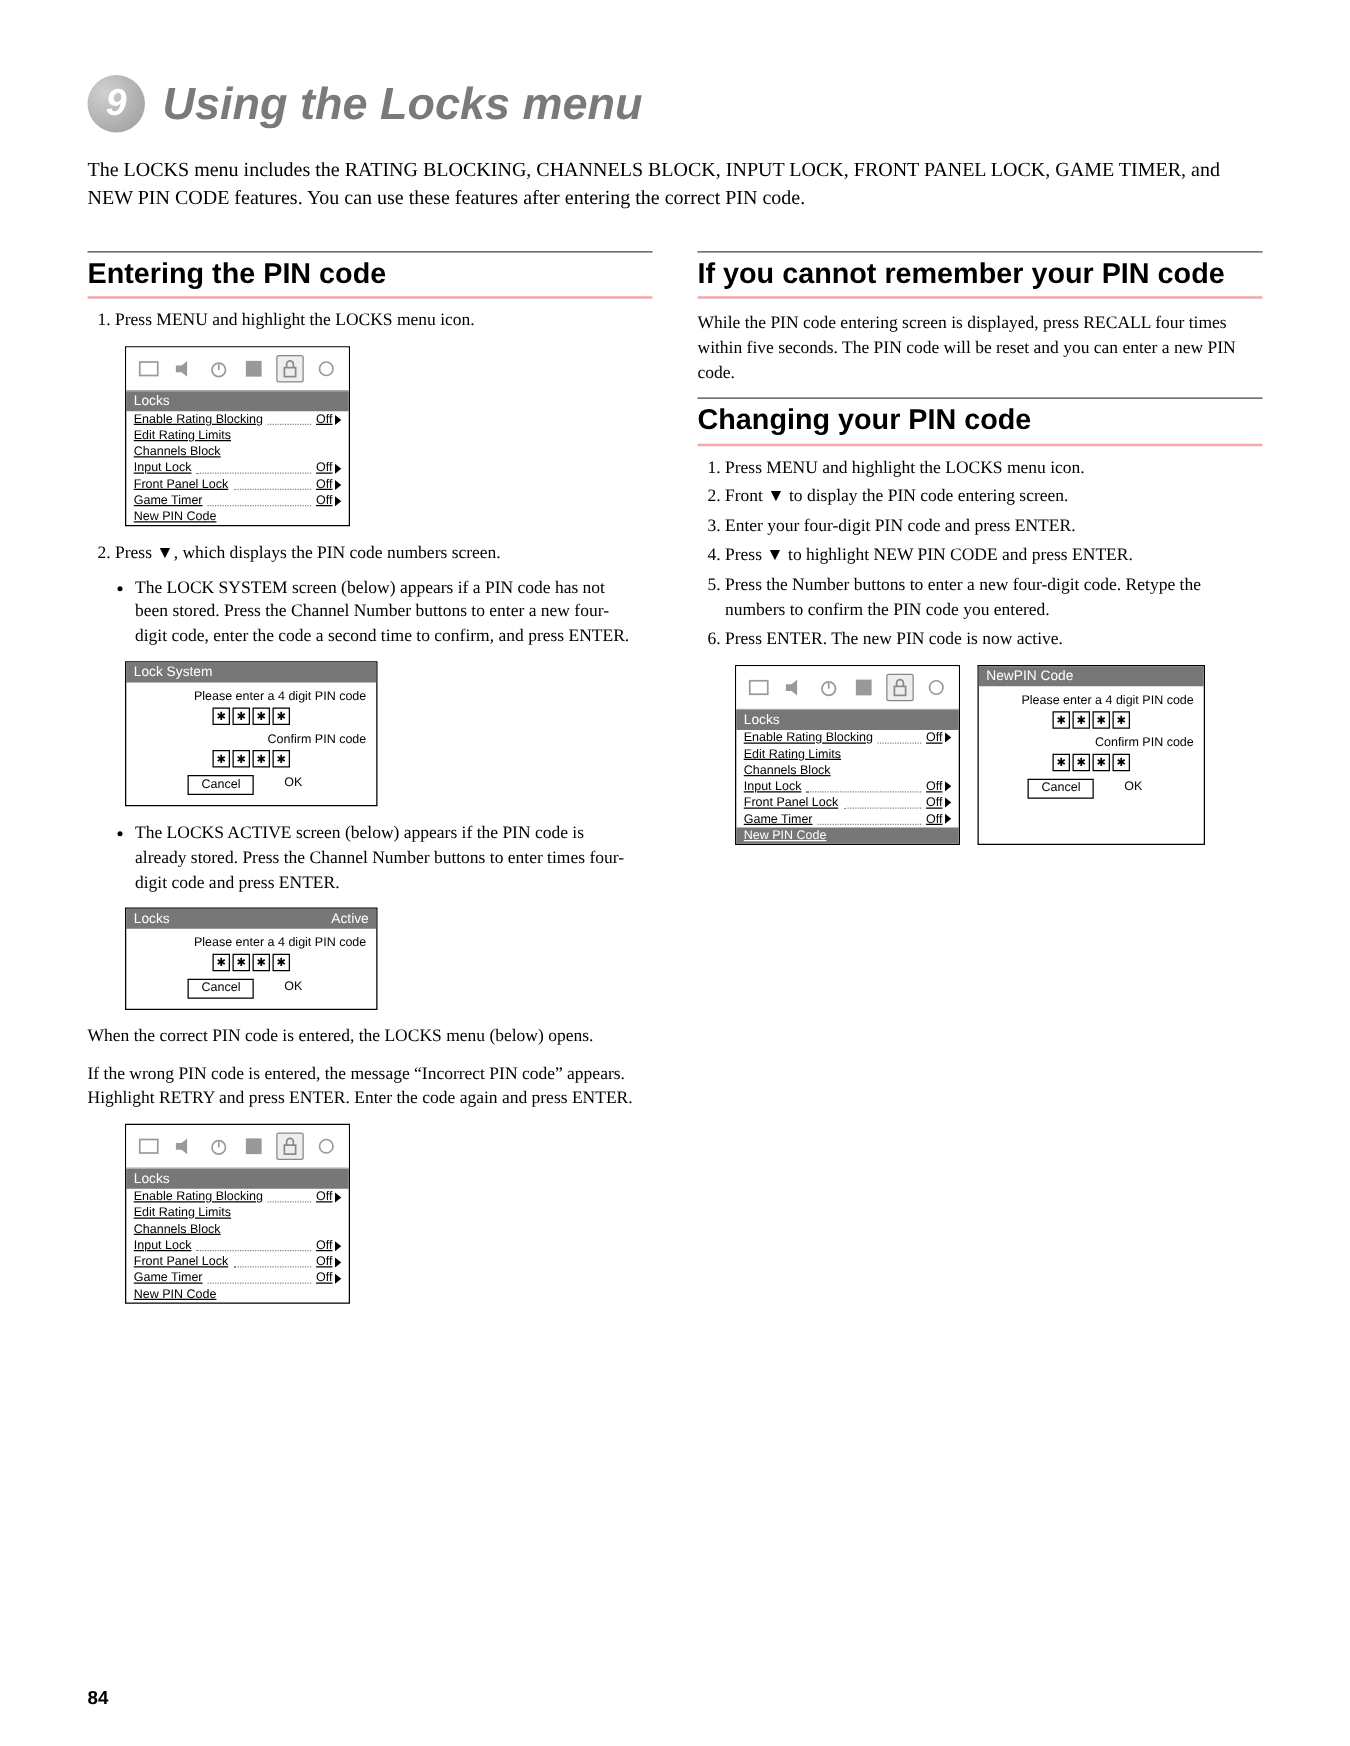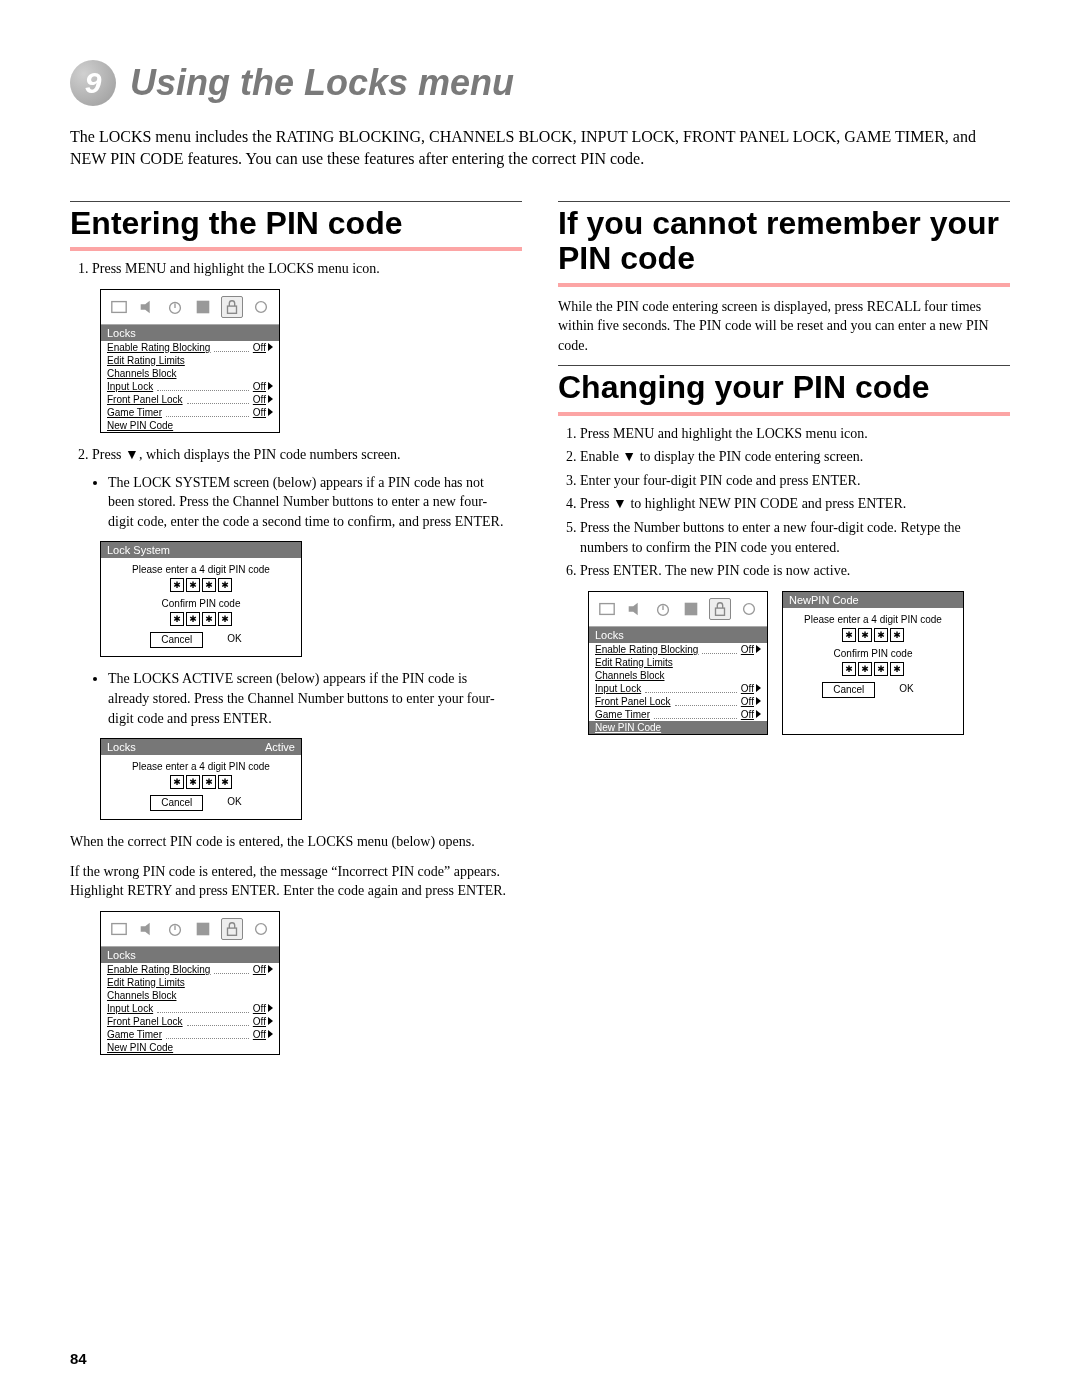--- a/index.html
+++ b/index.html
@@ -52,24 +52,24 @@
   .columns {
     display: flex;
     gap: 36px;
   }
   .col {
     flex: 1;
     min-width: 0;
   }
   .section-title {
     font-family: Arial, Helvetica, sans-serif;
-    font-size: 32px;
+    font-size: 23px;
     font-weight: bold;
     border-top: 1px solid #444;
-    border-bottom: 4px solid #fca5a5;
+    border-bottom: 2px solid #fca5a5;
     padding: 4px 0 6px 0;
     margin: 10px 0 2px 0;
     line-height: 1.1;
   }
   ol {
     padding-left: 22px;
     margin: 8px 0;
   }
   ol li {
     margin: 4px 0;
@@ -164,21 +164,21 @@
     background: #777;
     color: #fff;
     padding: 2px 6px;
     font-size: 11px;
     display: flex;
     justify-content: space-between;
   }
   .dialog-body {
     padding: 6px 8px 8px 8px;
     font-size: 10px;
-    text-align: center;
+    text-align: right;
   }
   .pin-row {
     display: flex;
     justify-content: center;
     gap: 2px;
     margin: 3px 0 6px 0;
   }
   .pin-cell {
     width: 12px;
     height: 12px;
@@ -357,21 +357,21 @@
             </div>
             <div class="btn-row">
               <span class="btn">Cancel</span>
               <span class="btn plain">OK</span>
             </div>
           </div>
         </div>
       </div>
 
       <ul class="bullets">
-        <li>The LOCKS ACTIVE screen (below) appears if the PIN code is already stored. Press the Channel Number buttons to enter your four-digit code and press ENTER.</li>
+        <li>The LOCKS ACTIVE screen (below) appears if the PIN code is already stored. Press the Channel Number buttons to enter times four-digit code and press ENTER.</li>
       </ul>
 
       <div class="fig">
         <div class="dialog">
           <div class="dialog-title">
             <span>Locks</span>
             <span>Active</span>
           </div>
           <div class="dialog-body">
             <div>Please enter a 4 digit PIN code</div>
@@ -469,21 +469,21 @@
     </div>
 
     <div class="col">
       <div class="section-title">If you cannot remember your PIN code</div>
       <p class="body">While the PIN code entering screen is displayed, press RECALL four times within five seconds. The PIN code will be reset and you can enter a new PIN code.</p>
 
       <div class="section-title">Changing your PIN code</div>
 
       <ol>
         <li>Press MENU and highlight the LOCKS menu icon.</li>
-        <li>Enable ▼ to display the PIN code entering screen.</li>
+        <li>Front ▼ to display the PIN code entering screen.</li>
         <li>Enter your four-digit PIN code and press ENTER.</li>
         <li>Press ▼ to highlight NEW PIN CODE and press ENTER.</li>
         <li>Press the Number buttons to enter a new four-digit code. Retype the numbers to confirm the PIN code you entered.</li>
         <li>Press ENTER. The new PIN code is now active.</li>
       </ol>
 
       <div class="side-by-side">
         <div class="menu-box">
           <div class="menu-icons">
             <span class="menu-icon">

